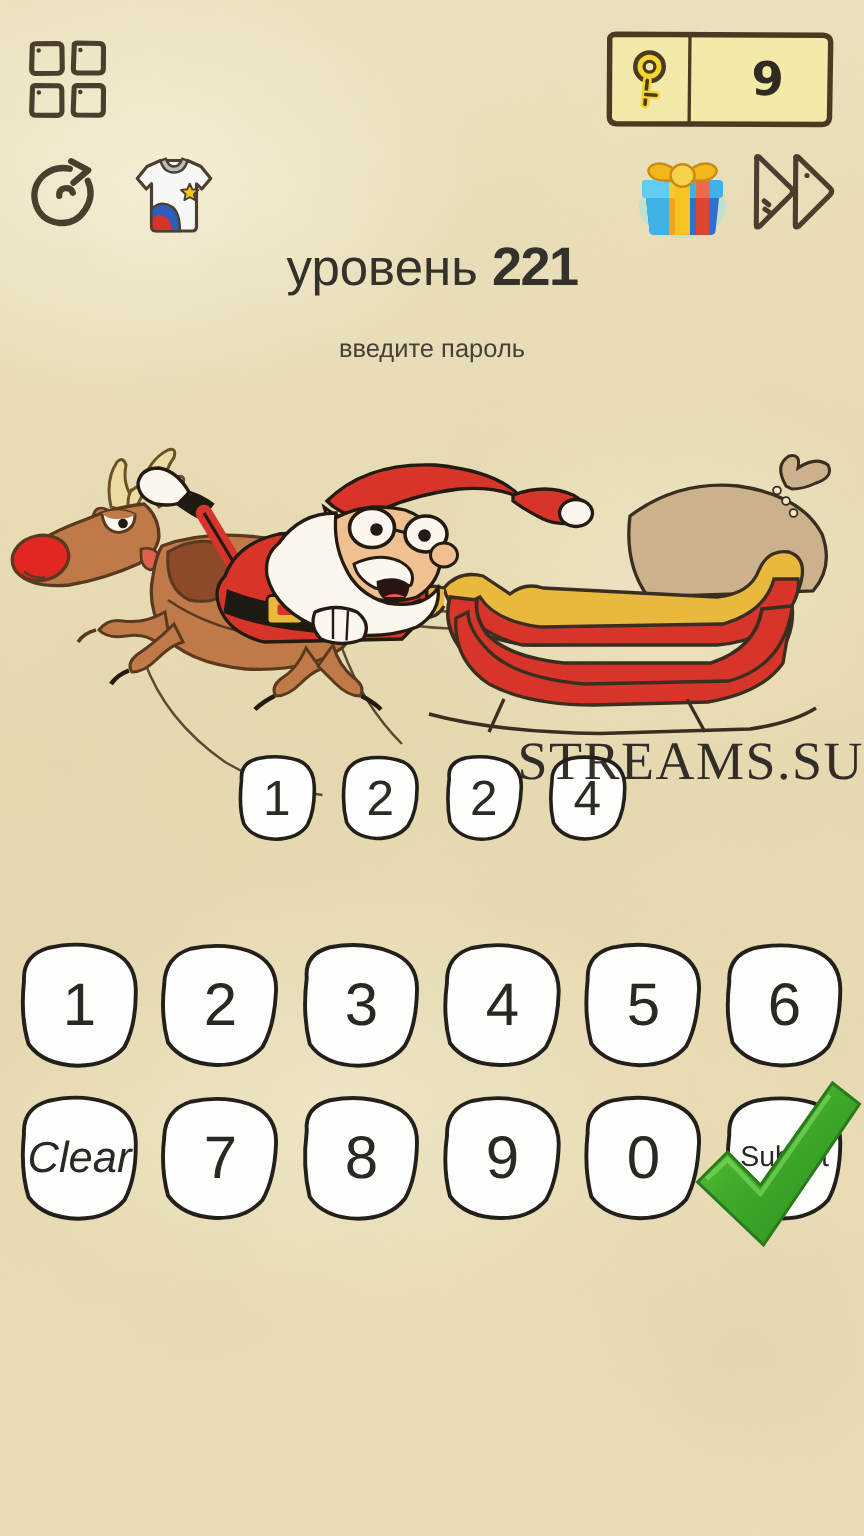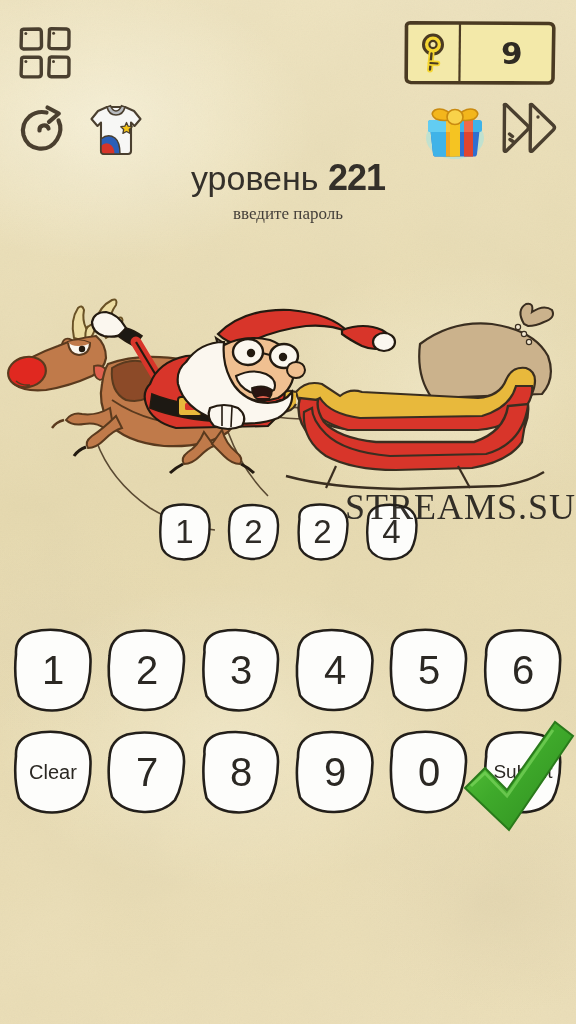--- a/index.html
+++ b/index.html
@@ -97,24 +97,23 @@
     letter-spacing: 0px;
     line-height: 1.1;
     font-family: "Liberation Sans", sans-serif;
   }
   .level-title .level-num {
     font-weight: bold;
     font-size: 36px;
     letter-spacing: -1px;
   }
   .level-subtitle {
-    margin-top: 6px;
+    margin-top: 25px;
     font-size: 17px;
     color: #45403a;
-    font-family: Liberation Serif, serif;
   }
 
   
   .illustration {
     position: absolute;
     left: 0; top: 280px;
     width: 576px; height: 260px;
   }
 
   
@@ -187,21 +186,22 @@
   }
   .key .blob { position: absolute; inset: 0; }
   .key .label {
     position: relative;
     z-index: 2;
     font-size: 40px;
     color: #2b2823;
     font-family: "Liberation Sans", sans-serif;
   }
   .key .label.small {
-    font-size: 20px;
+    font-size: 29px;
+    font-style: italic;
   }
   .key .label.tiny {
     font-size: 19px;
   }
   .check-overlay {
     position: absolute;
     left: 463px;
     top: 718px;
     width: 112px;
     height: 118px;

